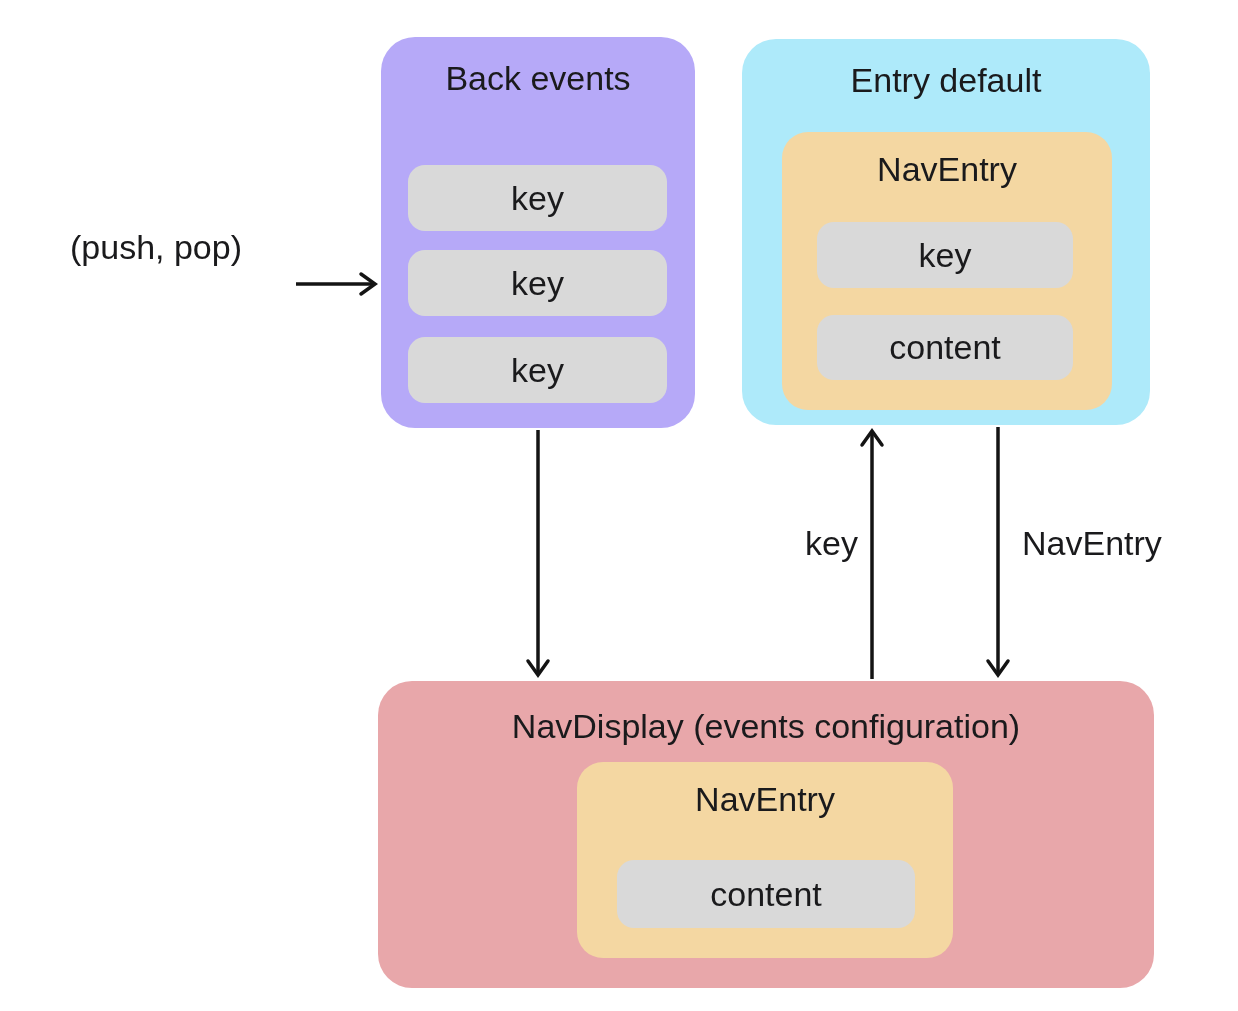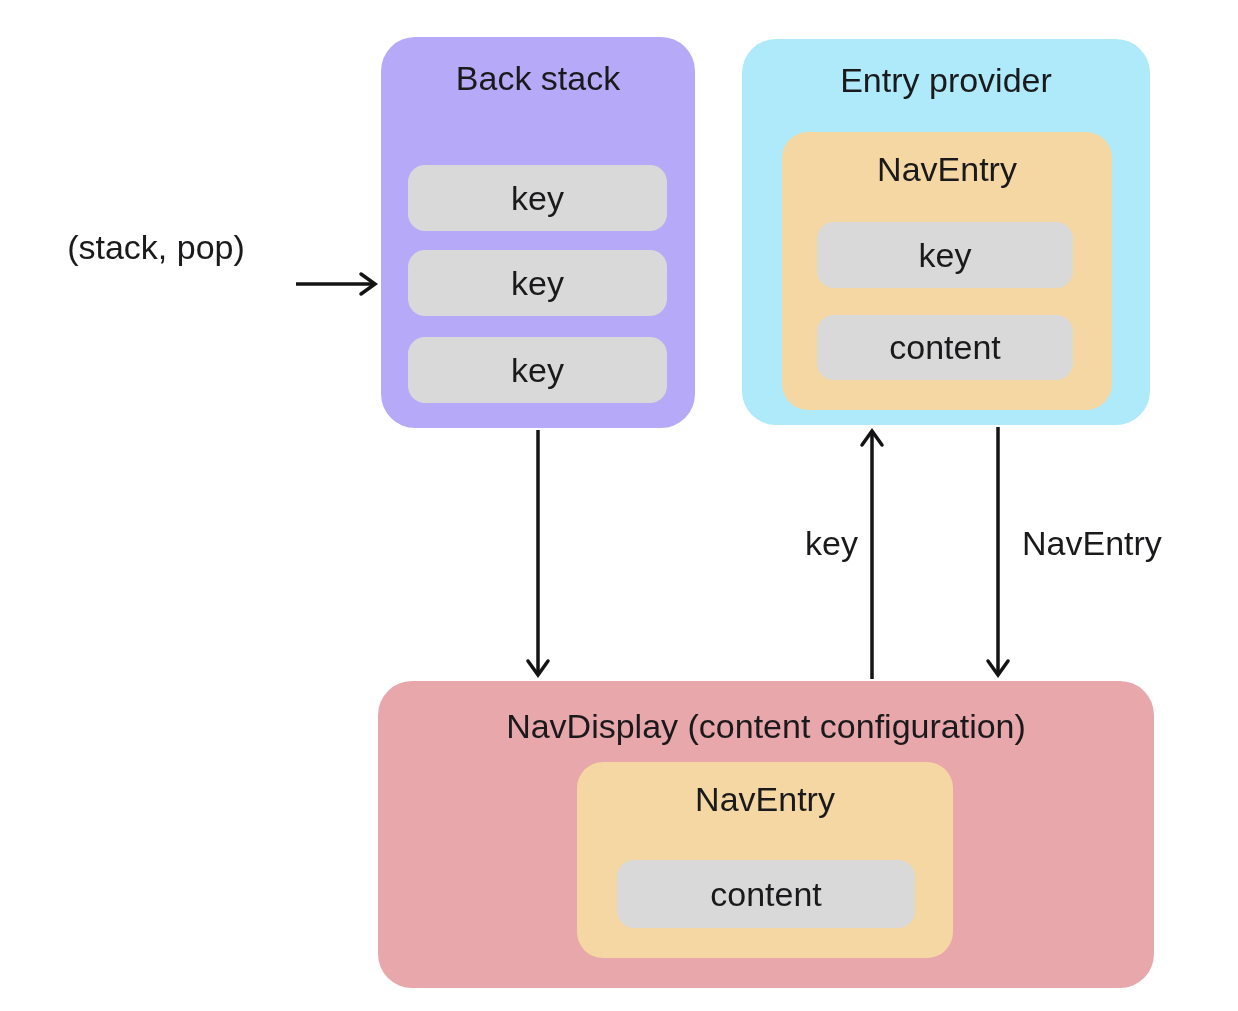--- a/index.html
+++ b/index.html
@@ -52,52 +52,52 @@
     pointer-events: none;
   }
   #arrow-layer line { stroke: var(--ink, #141414); stroke-width: 3.5; }
 </style>
 </head>
 <body>
 
 <div id="stage">
 
   <div class="box box-purple" style="left:381px; top:37px; width:314px; height:391px;"></div>
-  <div class="title" style="left:381px; top:59px; width:314px;">Back stack</div>
+  <div class="title" style="left:381px; top:59px; width:314px;">Back events</div>
   <div class="row" style="left:408px; top:165px; width:259px; height:66px;">
     <span>key</span>
   </div>
   <div class="row" style="left:408px; top:250px; width:259px; height:66px;">
     <span>key</span>
   </div>
   <div class="row" style="left:408px; top:337px; width:259px; height:66px;">
     <span>key</span>
   </div>
 
   <div class="box box-cyan" style="left:742px; top:39px; width:408px; height:386px;"></div>
-  <div class="title" style="left:742px; top:61px; width:408px;">Entry provider</div>
+  <div class="title" style="left:742px; top:61px; width:408px;">Entry default</div>
   <div class="box box-tan" style="left:782px; top:132px; width:330px; height:278px;"></div>
   <div class="title" style="left:782px; top:150px; width:330px;">NavEntry</div>
   <div class="row" style="left:817px; top:222px; width:256px; height:66px;">
     <span>key</span>
   </div>
   <div class="row" style="left:817px; top:315px; width:256px; height:65px;">
     <span>content</span>
   </div>
 
   <div class="box box-pink" style="left:378px; top:681px; width:776px; height:307px;"></div>
-  <div class="title" style="left:378px; top:707px; width:776px;">NavDisplay (content configuration)</div>
+  <div class="title" style="left:378px; top:707px; width:776px;">NavDisplay (events configuration)</div>
   <div class="box box-tan" style="left:577px; top:762px; width:376px; height:196px;"></div>
   <div class="title" style="left:577px; top:780px; width:376px;">NavEntry</div>
   <div class="row" style="left:617px; top:860px; width:298px; height:68px;">
     <span>content</span>
   </div>
 
   <div class="annotation center" style="left:10px; top:224px; width:292px; line-height:47px;">
-    <div>(stack, pop)</div>
+    <div>(push, pop)</div>
   </div>
   <div class="annotation right" style="left:758px; top:524px; width:100px;">key</div>
   <div class="annotation" style="left:1022px; top:524px;">NavEntry</div>
 
   <svg id="arrow-layer" width="1238" height="1011" viewBox="0 0 1238 1011" fill="none">
     <defs>
       <marker id="chevron" markerUnits="userSpaceOnUse" markerWidth="40" markerHeight="30" refX="0" refY="0" orient="auto" overflow="visible">
         <path d="M -14 -10 L 0 0 L -14 10" fill="none" stroke="#141414" stroke-width="3.5" stroke-linecap="round"></path>
       </marker>
     </defs>

